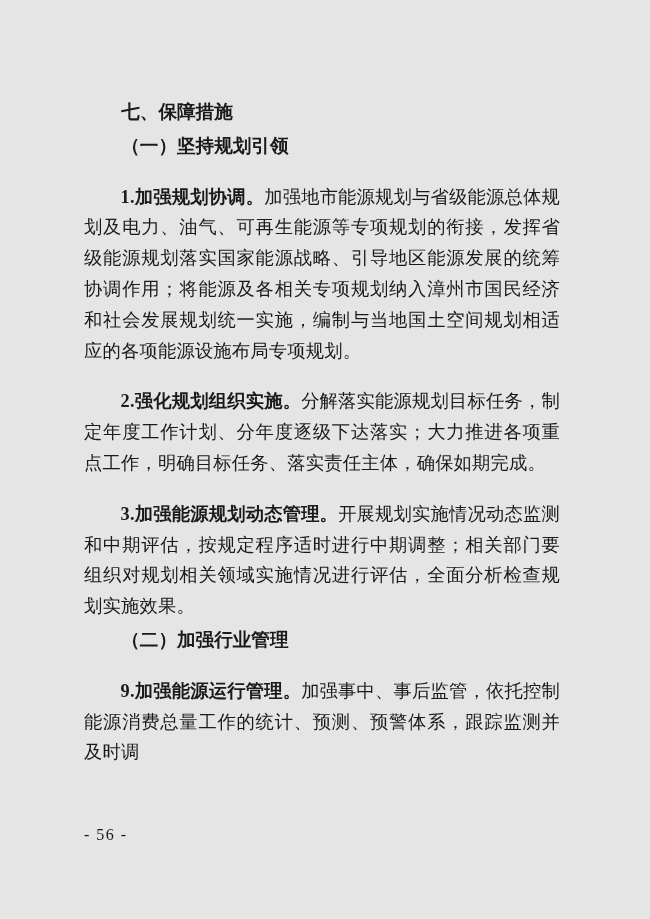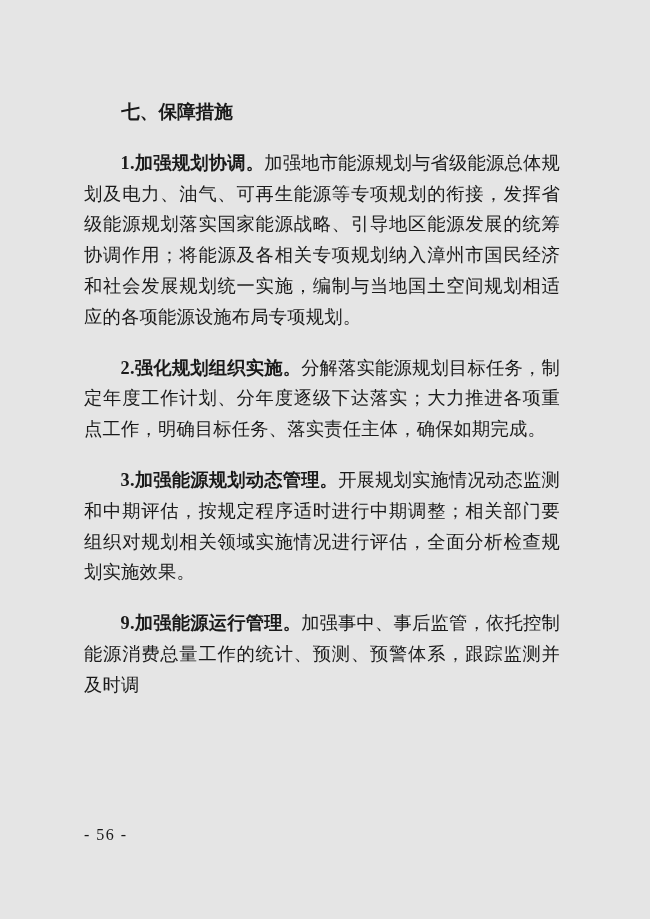--- a/index.html
+++ b/index.html
@@ -54,26 +54,28 @@
     font-family: "Liberation Serif", "DejaVu Serif", serif;
   }
 </style>
 </head>
 <body>
 
 <div class="page">
 
   <h1 class="chapter-heading">七、保障措施</h1>
 
+  <h2 class="section-heading">（一）坚持规划引领</h2>
 
   <p class="para"><span class="lead">1.加强规划协调。</span><span>加强地市能源规划与省级能源总体规划及电力、油气、可再生能源等专项规划的衔接，发挥省级能源规划落实国家能源战略、引导地区能源发展的统筹协调作用；将能源及各相关专项规划纳入漳州市国民经济和社会发展规划统一实施，编制与当地国土空间规划相适应的各项能源设施布局专项规划。</span></p>
 
   <p class="para"><span class="lead">2.强化规划组织实施。</span><span>分解落实能源规划目标任务，制定年度工作计划、分年度逐级下达落实；大力推进各项重点工作，明确目标任务、落实责任主体，确保如期完成。</span></p>
 
   <p class="para"><span class="lead">3.加强能源规划动态管理。</span><span>开展规划实施情况动态监测和中期评估，按规定程序适时进行中期调整；相关部门要组织对规划相关领域实施情况进行评估，全面分析检查规划实施效果。</span></p>
 
+  <h2 class="section-heading">（二）加强行业管理</h2>
 
 
   <p class="para"><span class="lead">9.加强能源运行管理。</span><span>加强事中、事后监管，依托控制能源消费总量工作的统计、预测、预警体系，跟踪监测并及时调</span></p>
 
   <div class="page-number">- 56 -</div>
 
 </div>
 
 </body></html>

